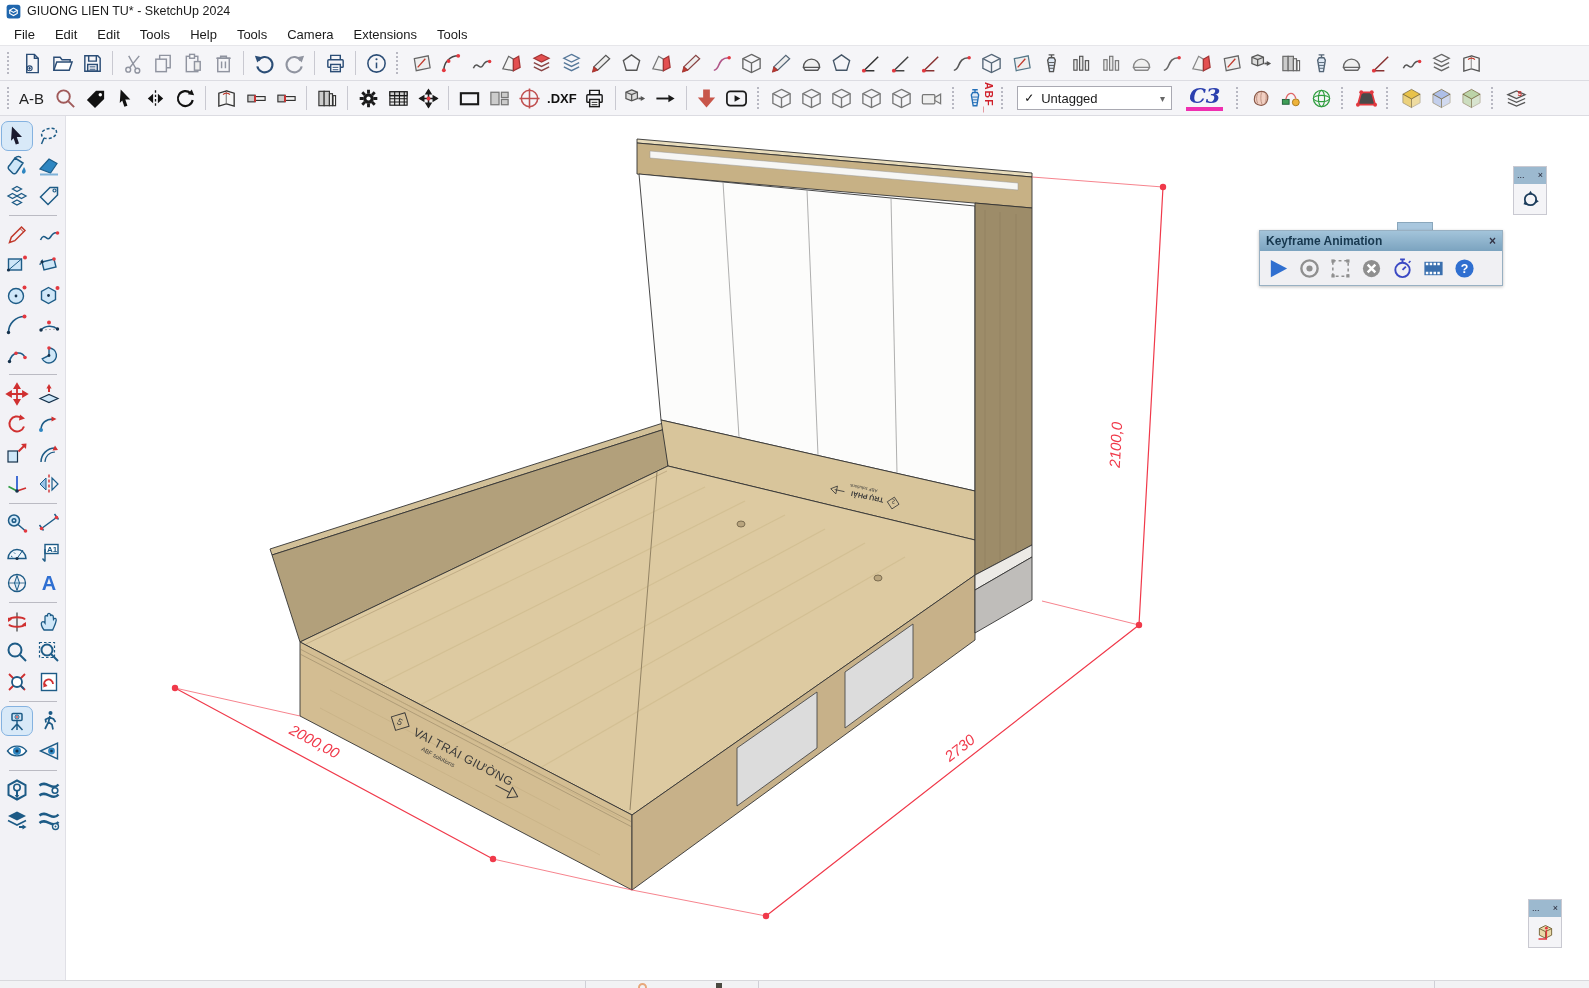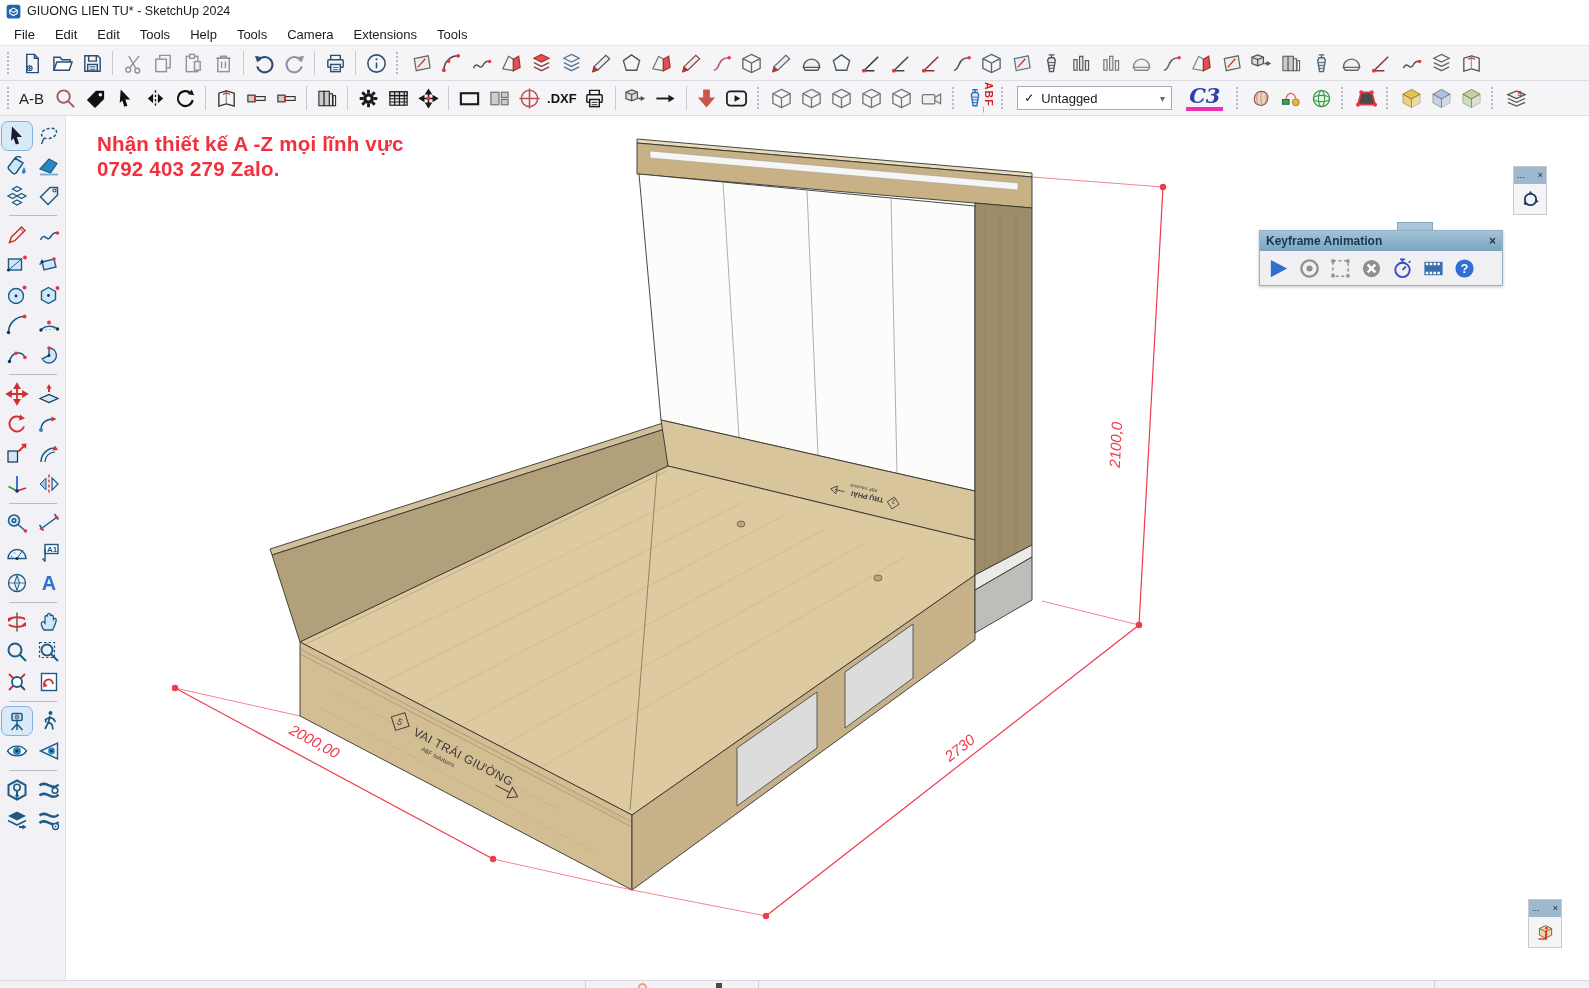--- a/index.html
+++ b/index.html
@@ -1378,24 +1378,20 @@
         <circle cx="1139" cy="625" r="3.2" stroke="none"></circle>
         <circle cx="766" cy="916" r="3.2" stroke="none"></circle>
         <circle cx="175" cy="688" r="3.2" stroke="none"></circle>
         <circle cx="493" cy="859" r="3.2" stroke="none"></circle>
         <text transform="translate(1121,445) rotate(-87)" font-size="15" font-style="italic" text-anchor="middle" stroke="none">2100,0</text>
         <text transform="translate(963,752) rotate(-38)" font-size="15" font-style="italic" text-anchor="middle" stroke="none">2730</text>
         <text transform="translate(312,746) rotate(28.3)" font-size="15" font-style="italic" text-anchor="middle" stroke="none">2000,00</text>
       </g>
     </svg>
 
-    <div class="ad">
-      <div>Nhận thiết kế A -Z mọi lĩnh vực</div>
-      <div>0792 403 279 Zalo.</div>
-    </div>
 
     <div class="kftab"></div>
     <div class="kfpanel">
       <div class="kfhead">
         <span>Keyframe Animation</span>
         <span class="kfclose">×</span>
       </div>
       <div class="kfbody">
           <span class="ticon" style="color: rgb(47, 111, 208);">
             <svg viewBox="0 0 24 24">

